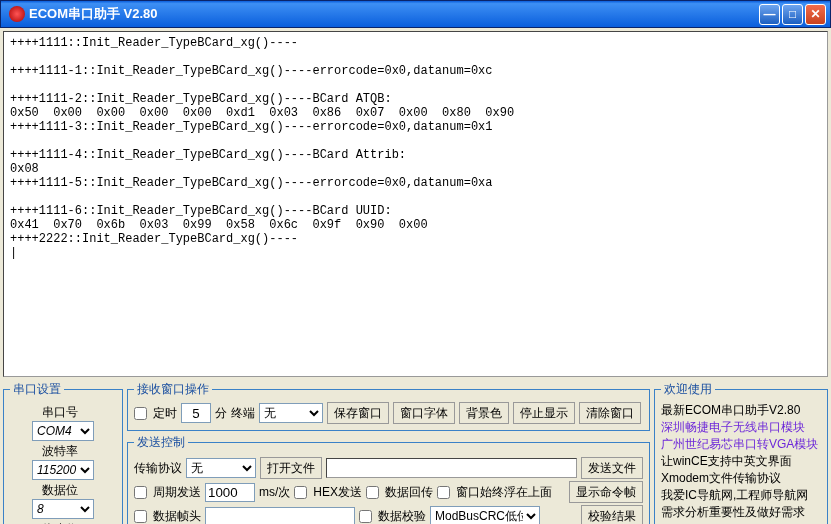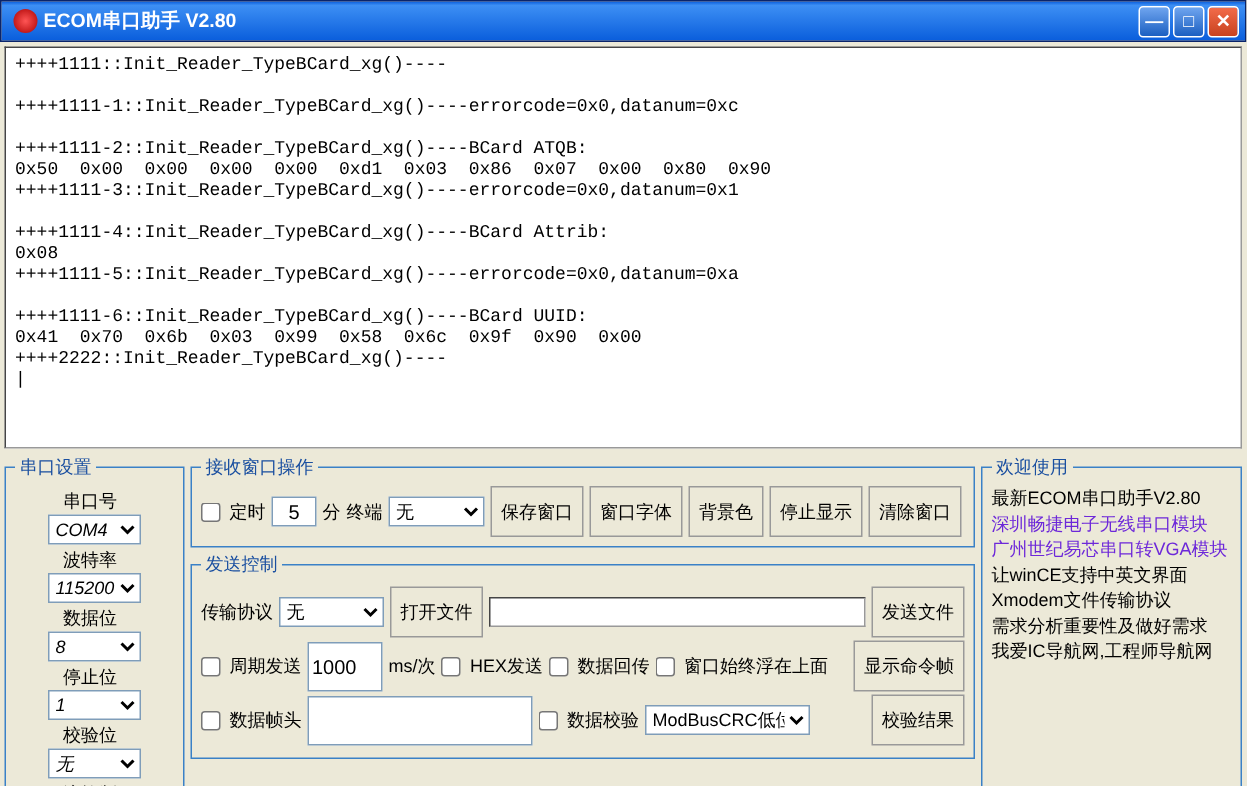--- a/index.html
+++ b/index.html
@@ -4,36 +4,36 @@
 <style>
 * { box-sizing: border-box; margin: 0; padding: 0; }
 body { font-family: "SimSun", Arial, sans-serif; font-size: 12px; background: #ece9d8; width: 831px; height: 524px; overflow: hidden; }
 .titlebar { background: linear-gradient(#0a5edc, #3d8ff4 10%, #0a5edc); color: #fff; height: 28px; display: flex; align-items: center; padding: 12px 4px; border: 1px solid #0a246a; }
 .titlebar .icon { width: 16px; height: 16px; background: radial-gradient(circle, #f55, #a00); border-radius: 50%; margin: 0 4px; }
 .titlebar .title { flex: 1; font-weight: bold; font-size: 13px; }
 .winbtns { display: flex; gap: 2px; }
 .winbtn { width: 21px; height: 21px; background: linear-gradient(#6fa5ef, #1b5fc1); border: 1px solid #fff; border-radius: 3px; color: #fff; text-align: center; line-height: 18px; font-family: Arial; font-weight: bold; cursor: pointer; }
 .winbtn.close { background: linear-gradient(#f36c4a, #c8421f); }
 .outer { padding: 3px; background: #ece9d8; }
-.terminal { width: 100%; height: 268px; background: #fff; border: 1px inset #999; padding: 4px 6px; font-family: "Courier New", monospace; font-size: 12px; white-space: pre; overflow-y: scroll; line-height: 14px; }
+.terminal { width: 100%; height: 346px; background: #fff; border: 1px inset #999; padding: 4px 6px; font-family: "Courier New", monospace; font-size: 12px; white-space: pre; overflow-y: scroll; line-height: 14px; }
 .panels { display: flex; gap: 4px; margin-top: 4px; }
 fieldset { border: 1px solid #3a81c7; padding: 4px 6px 6px; }
 fieldset legend { color: #1a4fa0; padding: 0 3px; font-size: 12px; }
 .col-port { width: 120px; }
 .col-port .row { display: flex; align-items: center; margin: 2px 0; gap: 0; flex-direction: column; }
 .col-port .row label { width: 42px; }
 select { border: 1px solid #7f9db9; height: 20px; font-size: 12px; background: #fff; }
 .col-port select { width: 62px; font-style: italic; }
-.btn { border: 1px solid #999; background: #ece9d8; height: 34px; padding: 0 6px; font-size: 12px; cursor: pointer; font-family: inherit; }
+.btn { border: 1px solid #999; background: #ece9d8; height: 22px; padding: 0 6px; font-size: 12px; cursor: pointer; font-family: inherit; }
 .col-mid { flex: 1; display: flex; flex-direction: column; gap: 3px; }
 .recv-ops { display: flex; align-items: center; gap: 4px; flex-wrap: nowrap; }
 .recv-ops input[type=text] { width: 30px; height: 20px; border: 1px solid #7f9db9; text-align: center; }
 .recv-ops select { width: 64px; }
 .send-ctrl .srow { display: flex; align-items: center; gap: 4px; margin: 2px 0; }
-.send-ctrl input[type=text] { height: 33px; border: 1px solid #7f9db9; padding: 0 2px; }
+.send-ctrl input[type=text] { height: 19px; border: 1px solid #7f9db9; padding: 0 2px; }
 .proto-sel { width: 70px; }
 .openfile-path { flex: 1; height: 20px; border: 1px inset #999; background: #fff; }
 .col-right { width: 174px; }
 .welcome { font-size: 12px; line-height: 17px; }
 .welcome .red { color: #6d28d9; }
 input[type=checkbox] { vertical-align: middle; margin-right: 2px; }
 </style>
 </head>
 <body>
 
@@ -153,19 +153,19 @@
     </div>
 
     <fieldset class="col-right">
       <legend>欢迎使用</legend>
       <div class="welcome">
         <div>最新ECOM串口助手V2.80</div>
         <div class="red">深圳畅捷电子无线串口模块</div>
         <div class="red">广州世纪易芯串口转VGA模块</div>
         <div>让winCE支持中英文界面</div>
         <div>Xmodem文件传输协议</div>
+        <div>我爱IC导航网,工程师导航网</div>
         <div>需求分析重要性及做好需求</div>
-        <div>我爱IC导航网,工程师导航网</div>
       </div>
 
     </fieldset>
   </div>
 </div>
 
 </body></html>

